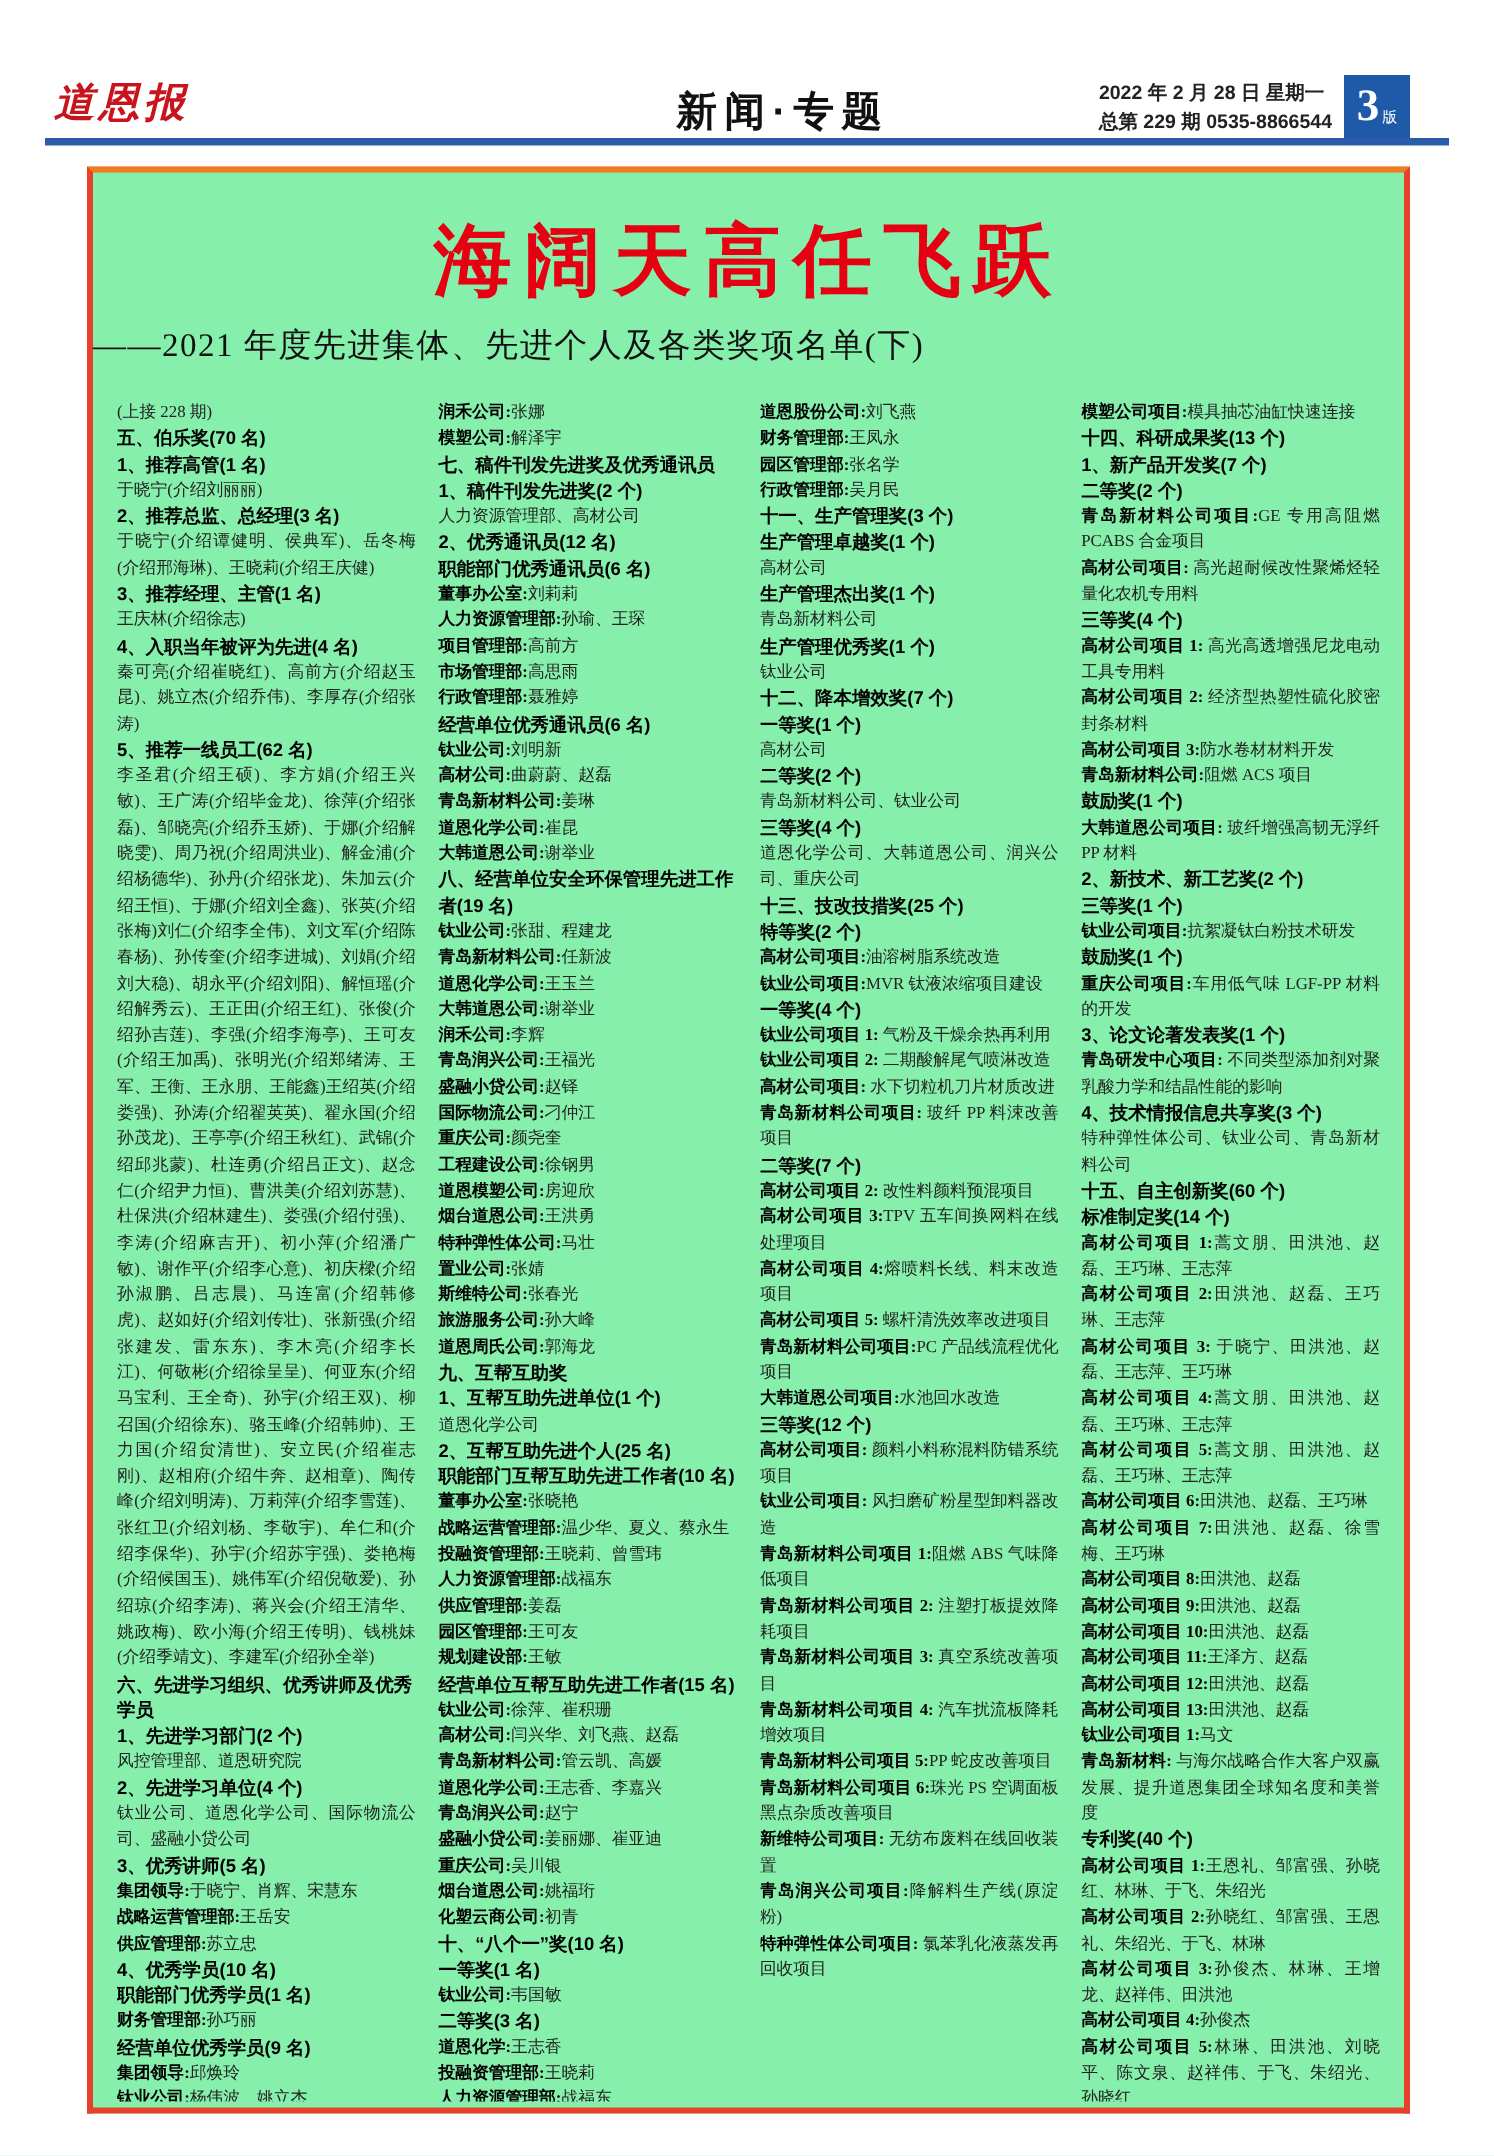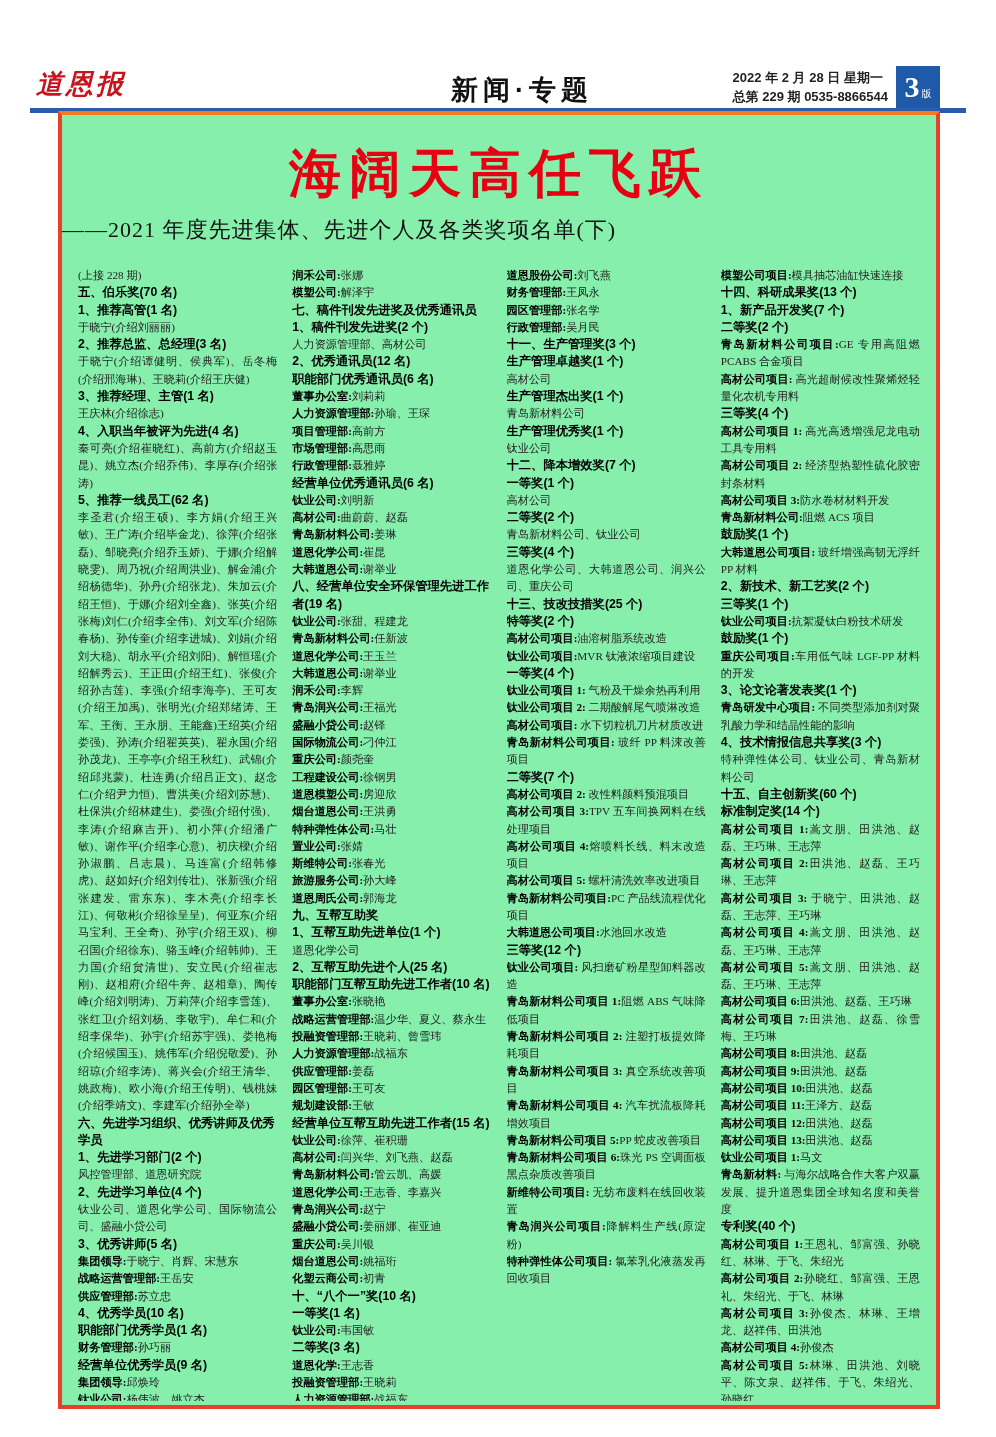--- a/index.html
+++ b/index.html
@@ -1,20 +1,20 @@
 <!DOCTYPE html>
 <html><head>
 <meta charset="utf-8">
 <style>
   html,body{margin:0;padding:0;background:#ffffff;}
   body{width:996px;height:1437px;position:relative;overflow:hidden;
        font-family:"Liberation Serif",serif;color:#1a1a1a;}
 
   
-  .header{position:absolute;top:16px;left:0;right:0;height:96px;}
+  .header{position:absolute;top:0;left:0;right:0;height:96px;}
   .masthead{position:absolute;left:36px;top:50px;font-size:27px;font-weight:bold;
             font-style:italic;color:#c8151d;letter-spacing:3px;
             font-family:"Liberation Serif",serif;}
   .section-title{position:absolute;left:0;right:0;top:56px;text-align:center;
             font-size:27px;font-weight:bold;letter-spacing:5px;color:#111;
             font-family:"Liberation Sans",sans-serif;margin-left:48px;}
   .header-meta{position:absolute;right:108px;top:53px;text-align:left;
             font-size:13px;line-height:1.45;font-weight:600;color:#222;
             font-family:"Liberation Sans",sans-serif;white-space:nowrap;margin-left:28px;}
   .page-badge{position:absolute;right:56px;top:50px;width:44px;height:42px;
@@ -188,20 +188,21 @@
         <div class="ln lb"><b>高材公司项目:</b> 水下切粒机刀片材质改进</div>
         <div class="ln lb"><b>青岛新材料公司项目:</b> 玻纤 PP 料涑改善项目</div>
         <div class="ln h">二等奖(7 个)</div>
         <div class="ln lb"><b>高材公司项目 2:</b> 改性料颜料预混项目</div>
         <div class="ln lb"><b>高材公司项目 3:</b>TPV 五车间换网料在线处理项目</div>
         <div class="ln lb"><b>高材公司项目 4:</b>熔喷料长线、料末改造项目</div>
         <div class="ln lb"><b>高材公司项目 5:</b> 螺杆清洗效率改进项目</div>
         <div class="ln lb"><b>青岛新材料公司项目:</b>PC 产品线流程优化项目</div>
         <div class="ln lb"><b>大韩道恩公司项目:</b>水池回水改造</div>
         <div class="ln h">三等奖(12 个)</div>
+        <div class="ln lb"><b>高材公司项目:</b> 颜料小料称混料防错系统项目</div>
         <div class="ln lb"><b>钛业公司项目:</b> 风扫磨矿粉星型卸料器改造</div>
         <div class="ln lb"><b>青岛新材料公司项目 1:</b>阻燃 ABS 气味降低项目</div>
         <div class="ln lb"><b>青岛新材料公司项目 2:</b> 注塑打板提效降耗项目</div>
         <div class="ln lb"><b>青岛新材料公司项目 3:</b> 真空系统改善项目</div>
         <div class="ln lb"><b>青岛新材料公司项目 4:</b> 汽车扰流板降耗增效项目</div>
         <div class="ln lb"><b>青岛新材料公司项目 5:</b>PP 蛇皮改善项目</div>
         <div class="ln lb"><b>青岛新材料公司项目 6:</b>珠光 PS 空调面板黑点杂质改善项目</div>
         <div class="ln lb"><b>新维特公司项目:</b> 无纺布废料在线回收装置</div>
         <div class="ln lb"><b>青岛润兴公司项目:</b>降解料生产线(原淀粉)</div>
         <div class="ln lb"><b>特种弹性体公司项目:</b> 氯苯乳化液蒸发再回收项目</div>

